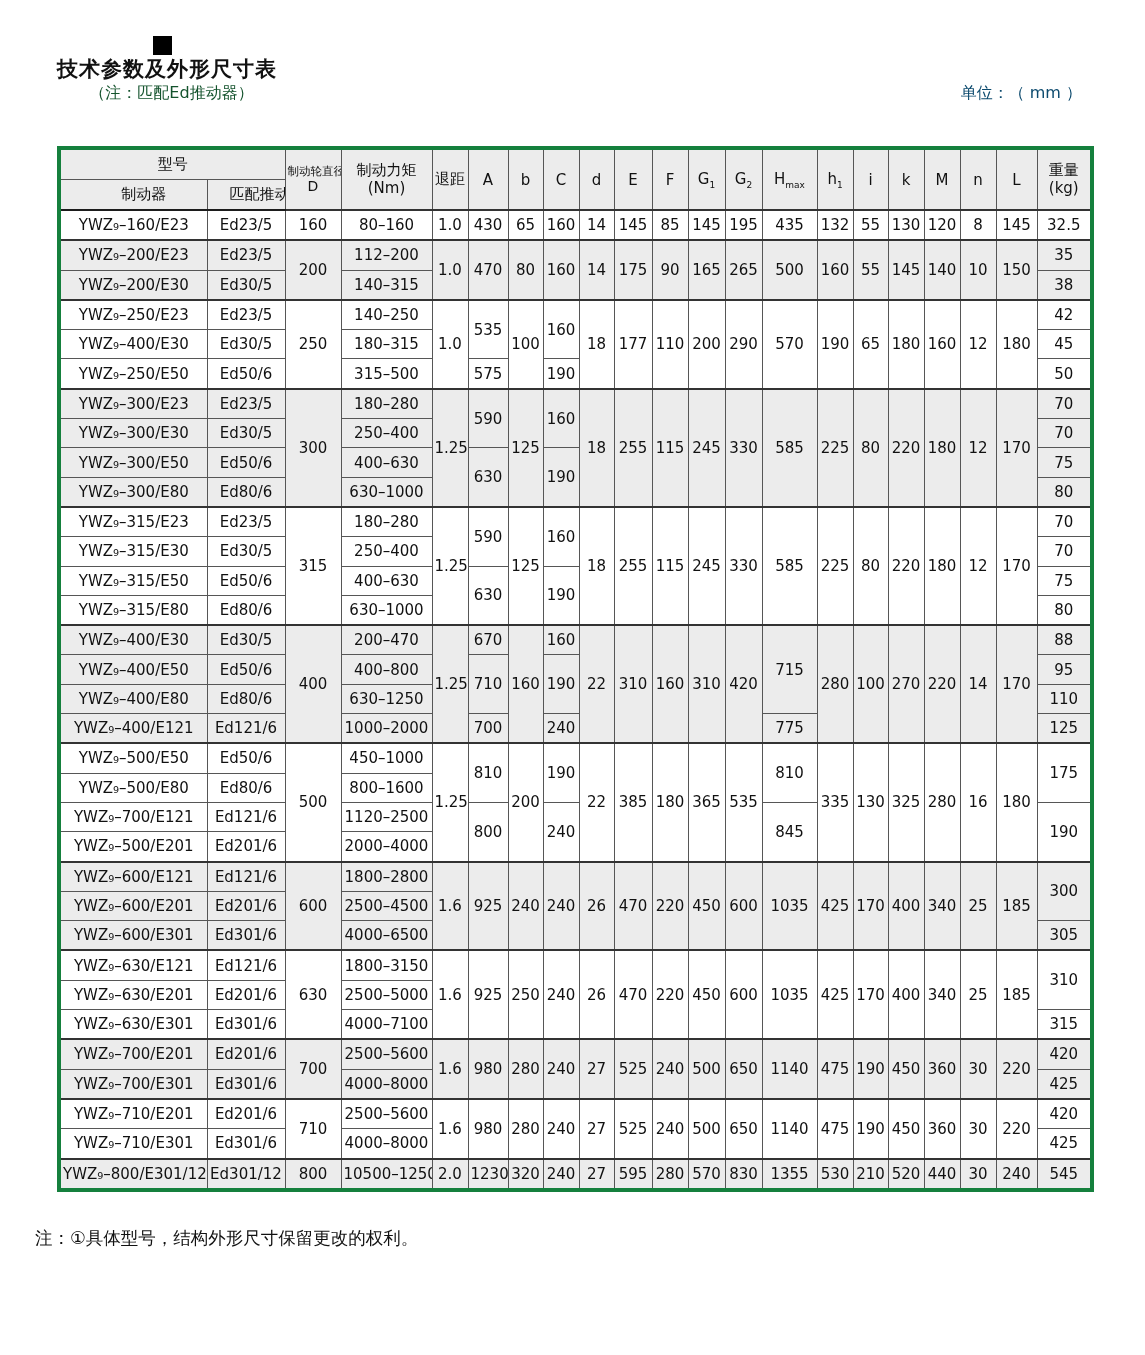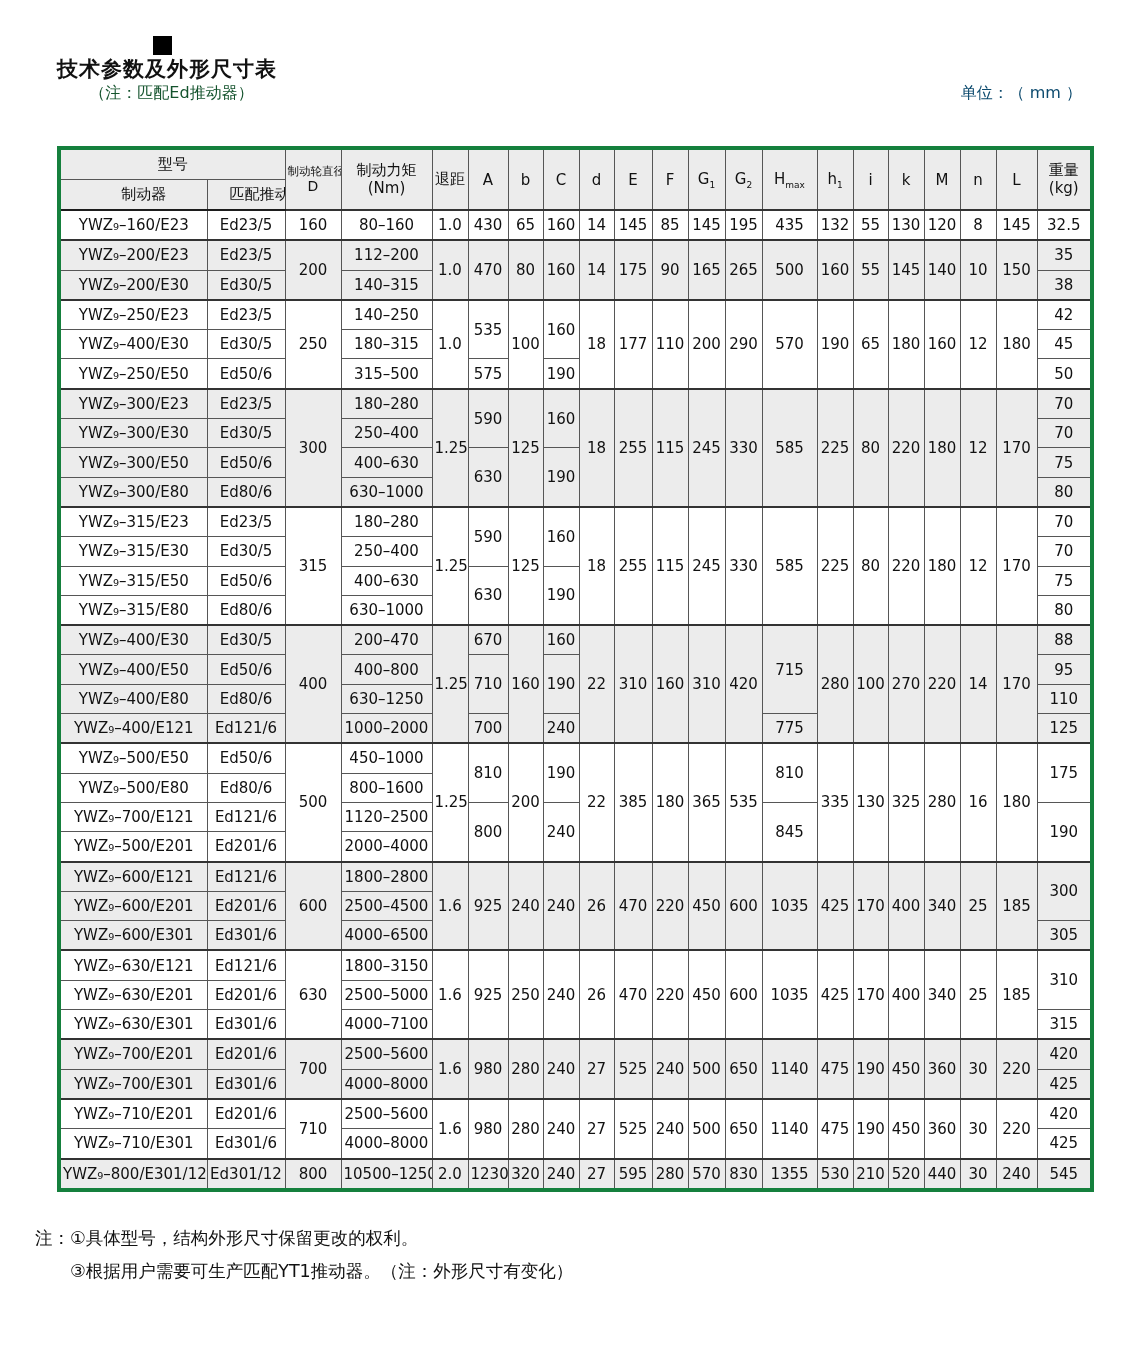--- a/index.html
+++ b/index.html
@@ -533,17 +533,16 @@
           <td>240</td>
           <td>545</td>
         </tr>
       </tbody>
   </table>
 
   <div class="notes">
     <span class="notes-prefix">注：</span>
     <div class="notes-lines">
         <div class="note-line">①具体型号，结构外形尺寸保留更改的权利。</div>
-        <div class="note-line">③根据用户需要可生产匹配YT1推动器。（注：外形尺寸有变化）</div>
       </div>
   </div>
 
 </div>
 
 </body></html>

